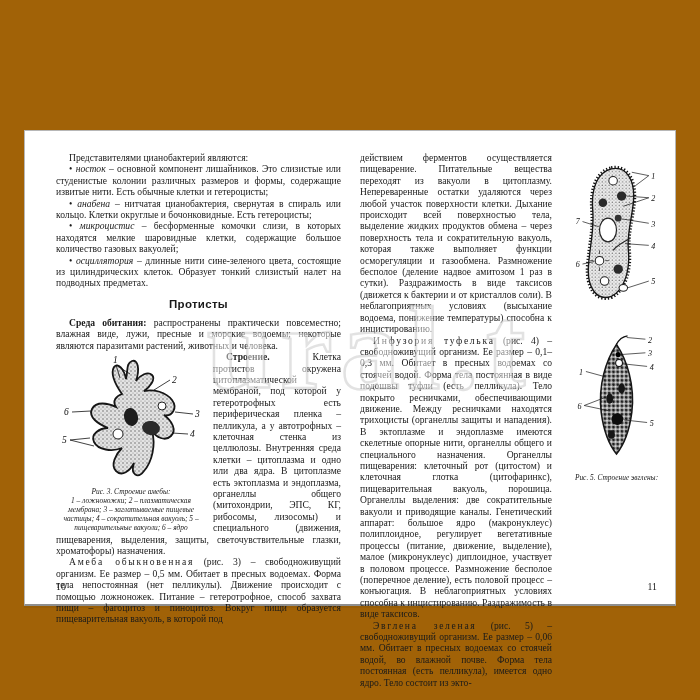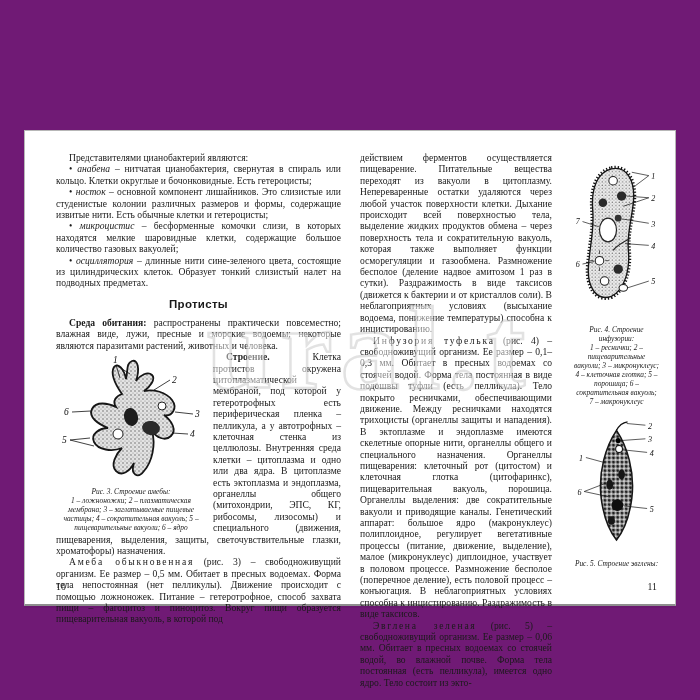--- a/index.html
+++ b/index.html
@@ -1,16 +1,16 @@
 <!DOCTYPE html>
 <html lang="ru"><head>
 <meta charset="utf-8">
 <style>
   html,body{margin:0;padding:0;background:#fff;}
-  #canvas{position:relative;width:700px;height:700px;background:#701a75;overflow:hidden;
+  #canvas{position:relative;width:700px;height:700px;background:#a16207;overflow:hidden;
           font-family:"Liberation Serif", serif;color:#1a1a1a;}
   .book{position:absolute;left:24px;top:130px;width:652px;height:476px;
         background:#fff;border:1px solid #b7b7b7;border-bottom:2px solid #8e8e8e;
         box-shadow:0 2px 0 rgba(0,0,0,0.05);display:flex;box-sizing:border-box;}
   .page{position:relative;box-sizing:border-box;height:100%;}
   .page-left{width:326px;padding:21px 10px 0 31px;}
   .page-right{width:324px;padding:21px 16px 0 9px;display:flex;gap:16px;}
   .rp-text{width:208px;margin-right:6px;}
   .rp-rail{width:85px;}
   p{margin:0;font-size:9.6px;line-height:11.4px;text-align:justify;}
@@ -43,22 +43,22 @@
 </style>
 </head>
 <body>
 
 <div id="canvas">
   <div class="book">
 
     <div class="page page-left">
       <p><span class="ind-span" style="display:inline-block;width:13px;"></span><span>Представителями цианобактерий являются:</span></p>
       <ul class="bullets">
+        <li><span>•</span> <span class="term">носток</span><span> – основной компонент лишайников. Это слизистые или студенистые колонии различных размеров и формы, содержащие извитые нити. Есть обычные клетки и гетероцисты;</span></li>
         <li><span>•</span> <span class="term">анабена</span><span> – нитчатая цианобактерия, свернутая в спираль или кольцо. Клетки округлые и бочонковидные. Есть гетероцисты;</span></li>
-        <li><span>•</span> <span class="term">носток</span><span> – основной компонент лишайников. Это слизистые или студенистые колонии различных размеров и формы, содержащие извитые нити. Есть обычные клетки и гетероцисты;</span></li>
         <li><span>•</span> <span class="term">микроцистис</span><span> – бесформенные комочки слизи, в которых находятся мелкие шаровидные клетки, содержащие большое количество газовых вакуолей;</span></li>
         <li><span>•</span> <span class="term">осциллятория</span><span> – длинные нити сине-зеленого цвета, состоящие из цилиндрических клеток. Образует тонкий слизистый налет на подводных предметах.</span></li>
       </ul>
 
       <div class="heading">Протисты</div>
 
       <p class="ind"><span class="lead-bi">Среда обитания:</span><span> распространены практически повсеместно; влажная виде, лужи, пресные и морские водоемы; некоторые являются паразитами растений, животных и человека.</span></p>
 
       <div class="fig-block">
         <svg width="146" height="128" viewBox="0 0 146 128" aria-hidden="true">
@@ -145,24 +145,20 @@
               <path class="leader" d="M88,100 L60,98"></path>
               <text x="91" y="104">4</text>
               <path class="leader" d="M88,142 L63,150"></path>
               <text x="91" y="146">5</text>
               <path class="leader" d="M10,122 L24,119"></path>
               <text x="2" y="126">6</text>
               <path class="leader" d="M10,72 L29,78"></path>
               <text x="2" y="75">7</text>
             </g>
           </svg>
-          <div class="caption">
-            <div class="cap-title">Рис. 4. Строение инфузории:</div>
-            <div class="cap-items">1 – реснички; 2 – пищеварительные вакуоли; 3 – микронуклеус; 4 – клеточная глотка; 5 – порошица; 6 – сократительная вакуоль; 7 – макронуклеус</div>
-          </div>
         </div>
 
         <div class="rail-fig">
           <svg width="85" height="142" viewBox="0 0 100 152" aria-hidden="true">
             <defs>
               <pattern id="stip5" width="5" height="5" patternUnits="userSpaceOnUse">
                 <rect width="5" height="5" fill="#9a9a9a"></rect>
                 <circle cx="1.4" cy="1.4" r="1.5" fill="#1c1c1c"></circle>
                 <circle cx="3.8" cy="3.8" r="1.1" fill="#e6e6e6"></circle>
               </pattern>

